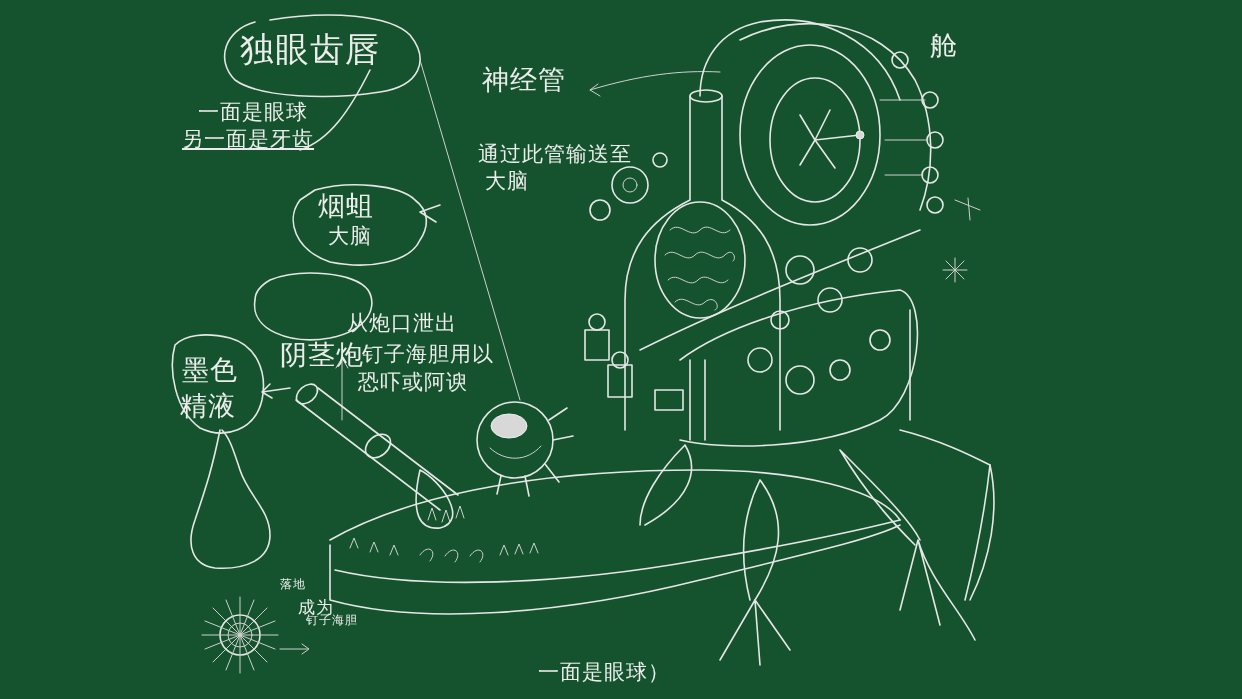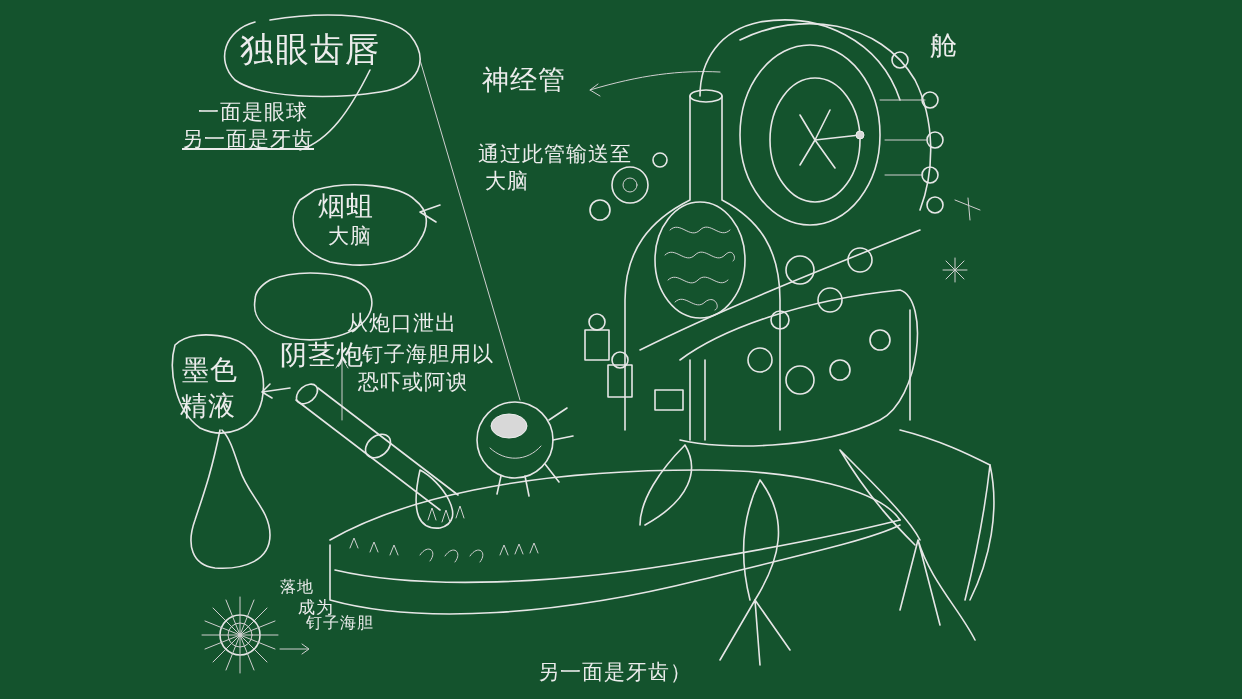--- a/index.html
+++ b/index.html
@@ -8,21 +8,21 @@
   .canvas { position: absolute; left: 0; top: 0; width: 1242px; height: 699px; background: #14532d; }
   svg.drawing { position: absolute; left: 0; top: 0; }
   .chalk { fill: none; stroke: #e6e6e6; stroke-width: 1.6; stroke-linecap: round; stroke-linejoin: round; }
   .chalk-thin { fill: none; stroke: #cfcfcf; stroke-width: 1; stroke-linecap: round; }
   .chalk-fill { fill: #d8d8d8; stroke: #eee; stroke-width: 1; }
   .label { position: absolute; color: #ececec; white-space: nowrap; line-height: 1.15;
            font-family: "DejaVu Sans", sans-serif; letter-spacing: 1px; }
   .l-xl { font-size: 34px; }
   .l-lg { font-size: 27px; }
   .l-md { font-size: 21px; }
-  .l-sm { font-size: 16px; }
+  .l-sm { font-size: 12px; }
   .l-xs { font-size: 17px; }
   .watermark { position: absolute; right: 18px; bottom: 20px; font-size: 26px; color: #fff;
                font-family: "DejaVu Sans", sans-serif; letter-spacing: 1px; }
 </style>
 </head>
 <body>
 
 <div class="canvas">
 
 <svg class="drawing" width="1242" height="699" viewBox="0 0 1242 699">
@@ -222,18 +222,18 @@
 <div class="label l-md" style="left:362px; top:342px;">钉子海胆用以</div>
 <div class="label l-md" style="left:358px; top:370px;">恐吓或阿谀</div>
 
 <div class="label l-lg" style="left:182px; top:354px;">墨色</div>
 <div class="label l-lg" style="left:180px; top:390px;">精液</div>
 
 <div class="label l-sm" style="left:280px; top:578px;">落地</div>
 <div class="label l-xs" style="left:298px; top:598px;">成为</div>
 <div class="label l-sm" style="left:306px; top:614px;">钉子海胆</div>
 
-<div class="label l-md" style="left:538px; top:660px;">另一面是牙齿）</div>
+<div class="label l-md" style="left:538px; top:660px;">一面是眼球）</div>
 
 <div class="label l-lg" style="left:930px; top:30px;">舱</div>
 
 
 </div>
 
 </body></html>

